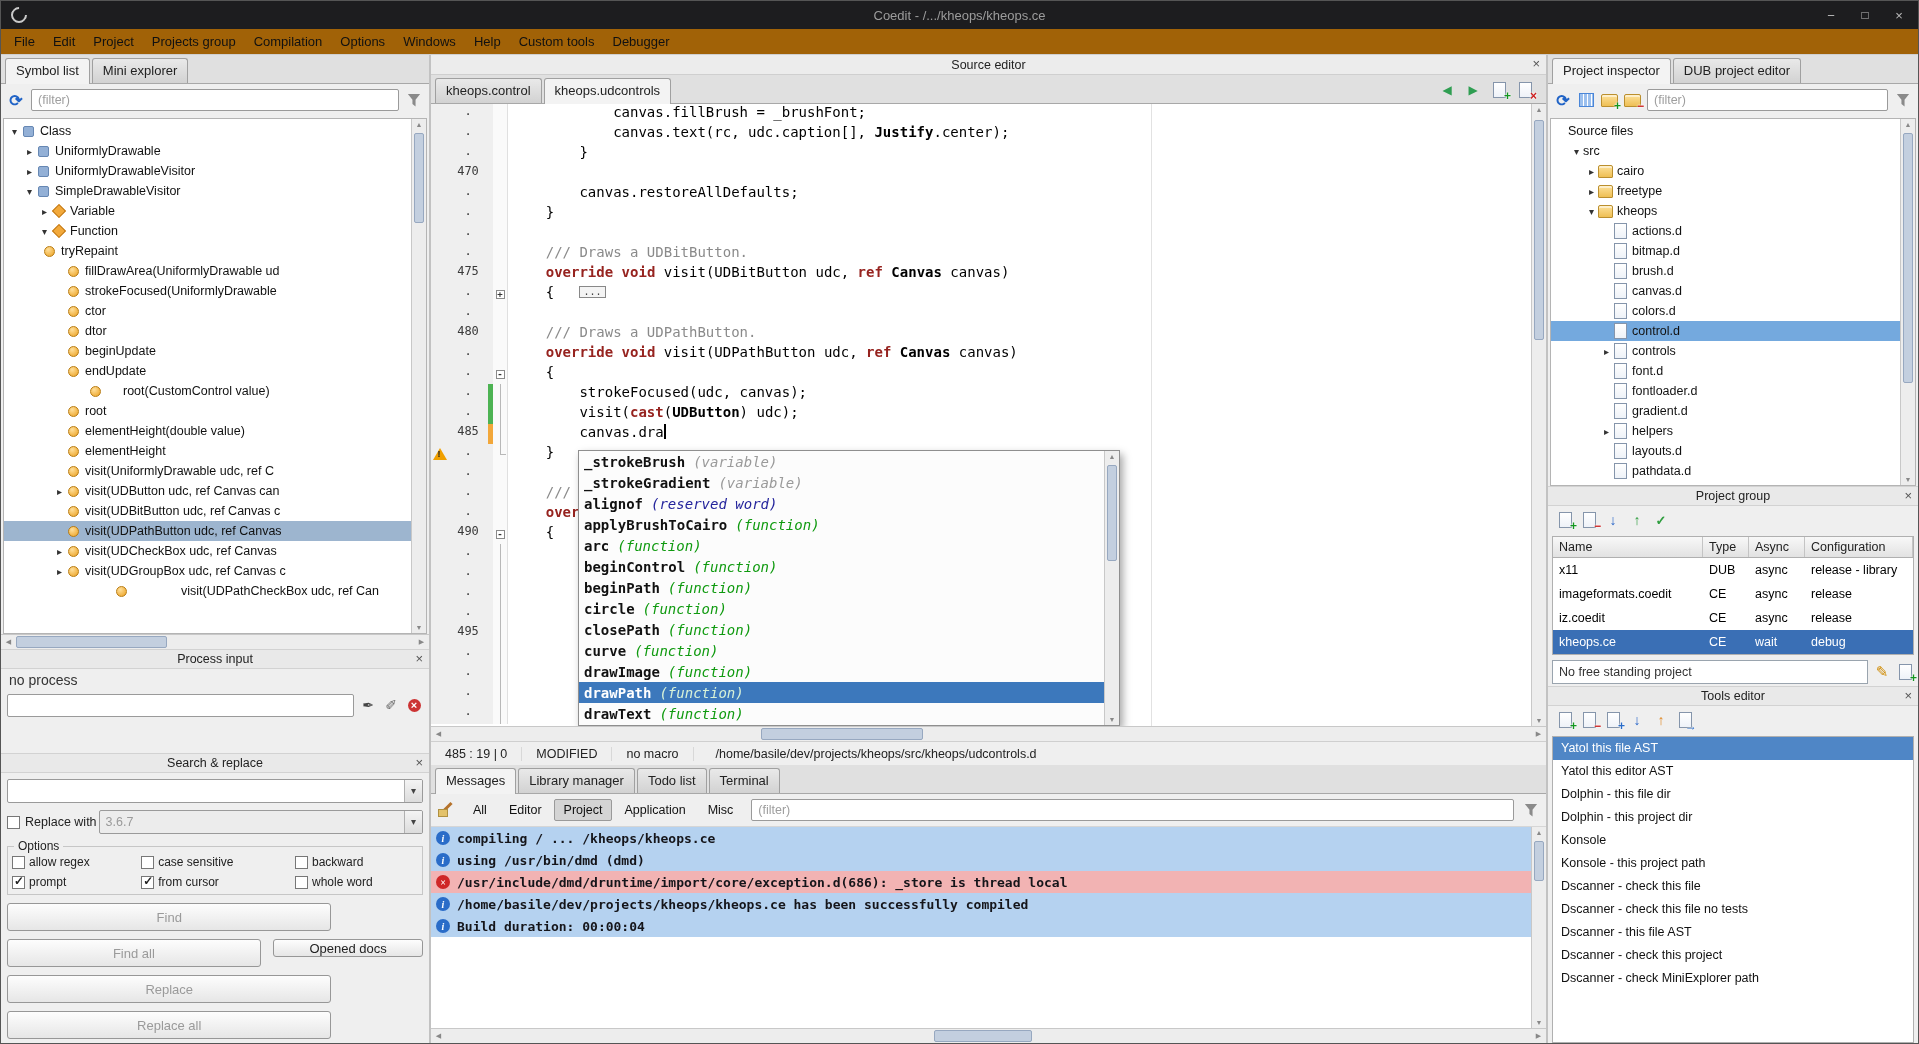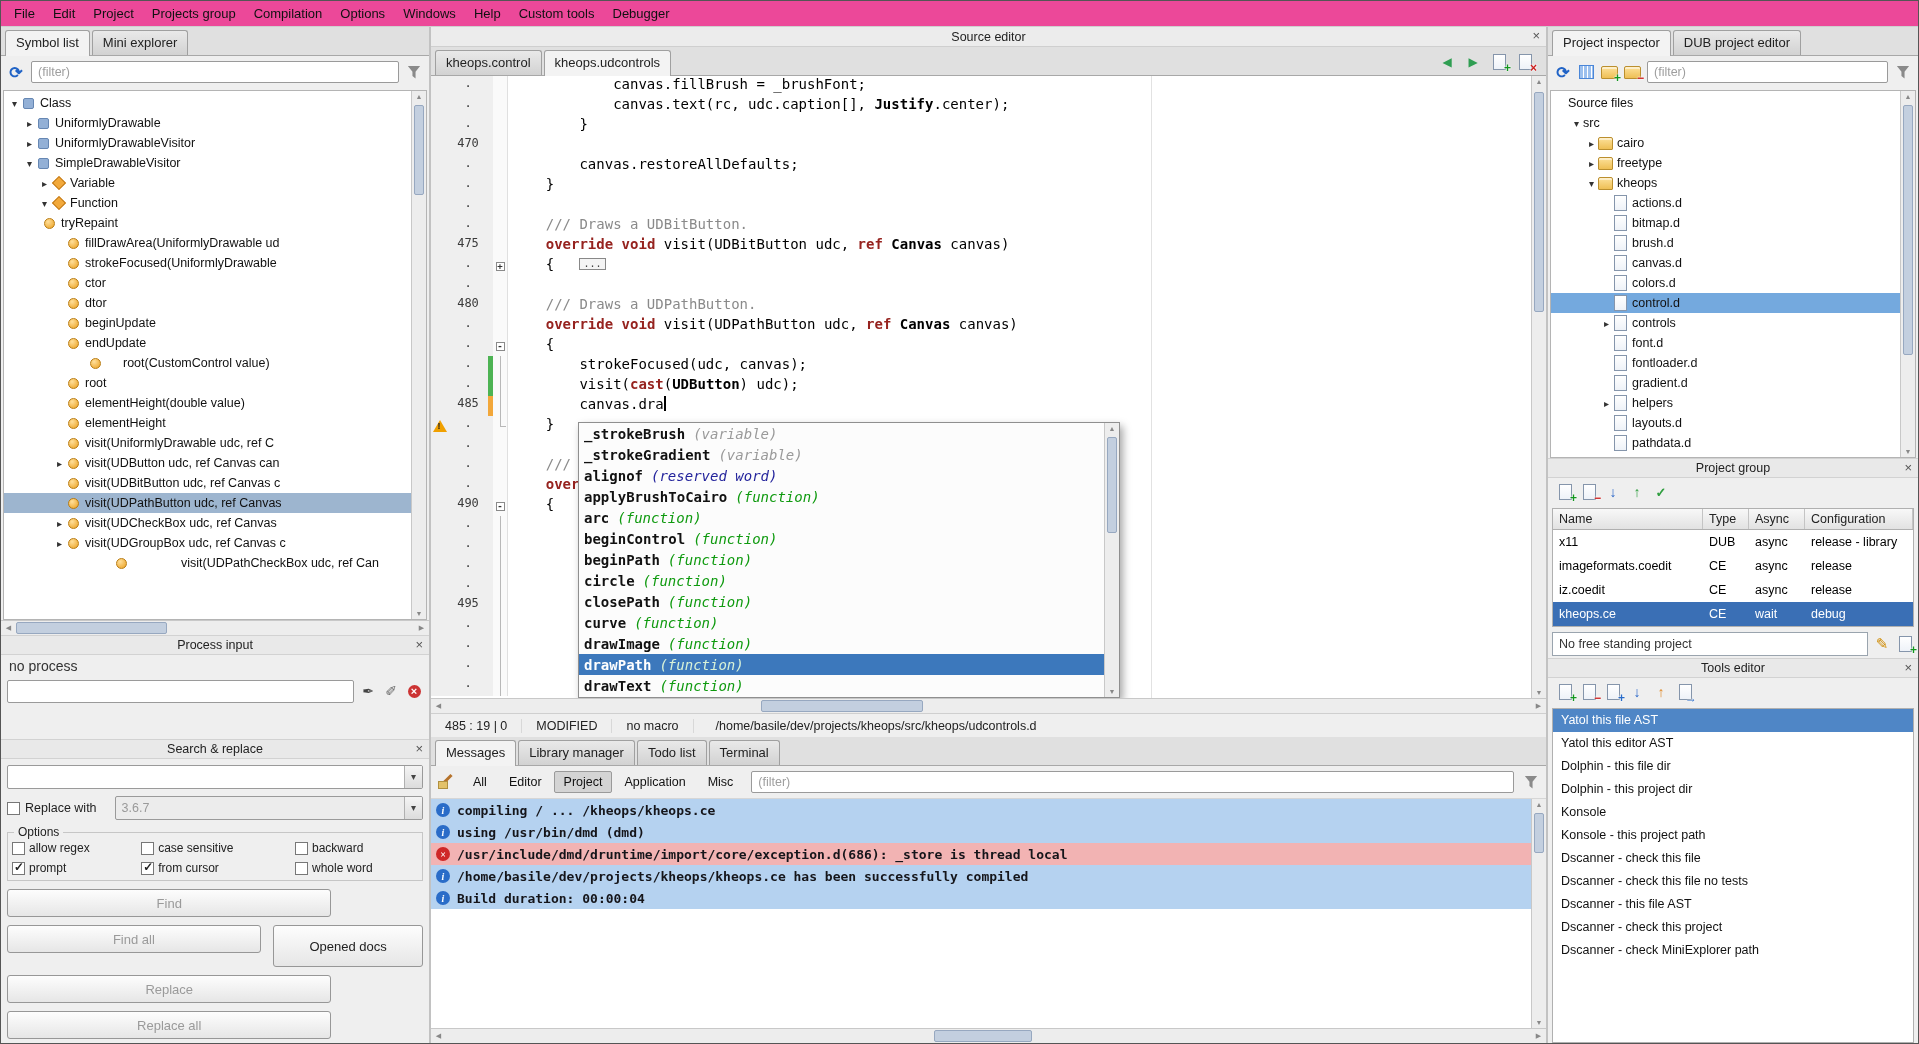--- a/index.html
+++ b/index.html
@@ -7,21 +7,21 @@
   .app { width:1919px; height:1044px; display:flex; flex-direction:column; border:1px solid #555; }
 
   
   .titlebar { height:28px; background:#1d1d1f; display:flex; align-items:center; padding:0 10px; position:relative; flex:none; }
   .logo { width:16px; height:16px; border:2px solid #c9c9c9; border-right-color:transparent; border-radius:50%; transform:rotate(-45deg); flex:none; }
   .win-title { position:absolute; left:150px; right:150px; text-align:center; color:#9c9c9c; font-size:13px; white-space:nowrap; }
   .win-controls { margin-left:auto; display:flex; gap:16px; z-index:1; }
   .wc { color:#bdbdbd; font-size:12px; line-height:1; }
 
   
-  .menubar { height:26px; background:#ec4899; border-bottom:1px solid #cfcfcf; display:flex; align-items:center; padding-left:4px; font-size:13px; flex:none; }
+  .menubar { height:26px; background:#a16207; border-bottom:1px solid #cfcfcf; display:flex; align-items:center; padding-left:4px; font-size:13px; flex:none; }
   .menu-item { padding:4px 9px; color:#111; }
 
   
   .main { display:flex; flex:1; min-height:0; }
   .left-panel  { width:430px; flex:none; background:#efefef; border-right:2px solid #c2c2c2; display:flex; flex-direction:column; min-height:0; }
   .center-panel{ flex:1; min-width:0; background:#efefef; display:flex; flex-direction:column; min-height:0; }
   .right-panel { width:372px; flex:none; background:#efefef; border-left:2px solid #c2c2c2; display:flex; flex-direction:column; min-height:0; }
 
   
   .tabbar { height:29px; flex:none; background:#e0e0e0; border-bottom:1px solid #a8a8a8; display:flex; align-items:flex-end; padding:3px 4px 0; gap:2px; }
@@ -101,35 +101,35 @@
   .proc-row { height:32px; flex:none; display:flex; align-items:center; gap:5px; padding:0 6px; }
   .proc-row input { flex:1; height:23px; border:1px solid #9a9a9a; border-radius:2px; background:#fff; padding:0 6px; font-size:12.5px; }
   .left-spacer { flex:none; height:32px; }
 
   .search-body { flex:none; padding:6px 6px 4px 6px; display:flex; flex-direction:column; }
   .combo { display:flex; height:24px; border:1px solid #9a9a9a; border-radius:2px; background:#fff; overflow:hidden; }
   .combo input { flex:1; border:none; outline:none; padding:0 6px; font-size:12.5px; background:transparent; color:#333; }
   .combo-btn { width:18px; background:linear-gradient(#f4f4f4,#dcdcdc); border-left:1px solid #b0b0b0; text-align:center; font-size:10px; color:#444; line-height:22px; }
   .combo.disabled { background:#ececec; }
   .combo.disabled input { color:#9a9a9a; }
-  .replace-row { display:flex; align-items:center; gap:18px; margin-top:7px; }
+  .replace-row { display:flex; align-items:center; gap:2px; margin-top:7px; }
   .replace-row .combo { flex:1; }
   .cb-inline { display:flex; align-items:center; gap:5px; font-size:12.5px; color:#222; white-space:nowrap; }
   .cb { width:13px; height:13px; border:1px solid #777; background:#fff; display:inline-block; position:relative; flex:none; }
   .cb.checked::after { content:"✓"; position:absolute; top:-3px; left:1px; font-size:12px; font-weight:bold; color:#222; }
   .options-box { border:1px solid #c6c6c6; margin-top:12px; padding:8px 4px 5px; position:relative; }
   .options-label { position:absolute; top:-8px; left:6px; background:#efefef; padding:0 4px; font-size:12px; color:#222; }
   .cb-grid { display:grid; grid-template-columns:1.05fr 1.25fr 1fr; row-gap:6px; }
   .cb-item { display:flex; align-items:center; gap:4px; font-size:12px; color:#222; white-space:nowrap; }
   .btn { height:28px; border:1px solid #979797; border-radius:3px; background:linear-gradient(#fdfdfd,#e6e6e6); font-size:13px; color:#222; font-family:"Liberation Sans",sans-serif; }
   .btn.disabled { color:#9a9a9a; }
   .btn.wide { width:78%; margin-top:8px; }
   .btn-row { display:flex; justify-content:space-between; margin-top:8px; }
   .btn-row .b1 { width:61%; }
-  .btn-row .b2 { width:36%; height:42px; }
+  .btn-row .b2 { width:36%; height:18px; }
 
   
   .panel-header { height:20px; flex:none; background:#ececec; border-bottom:1px solid #cfcfcf; display:flex; align-items:center; justify-content:center; font-size:12.5px; color:#222; position:relative; }
   .editor { flex:0 0 622px; display:flex; background:#fff; min-height:0; }
   .code-area { flex:1; position:relative; overflow:hidden; min-width:0; }
   .ruler { position:absolute; left:720px; top:0; bottom:0; width:1px; background:#e2e2e2; }
   .code-line { display:flex; height:20px; line-height:20px; font:14px "DejaVu Sans Mono",monospace; white-space:pre; }
   .g-warn { flex:none; width:17px; background:#efefef; display:flex; align-items:center; justify-content:center; }
   .g-num  { flex:none; width:40px; background:#efefef; color:#3a3a3a; font-size:12px; text-align:center; }
   .g-chg  { flex:none; width:5px;  background:#efefef; }
@@ -193,20 +193,29 @@
   .free-box { flex:1; height:24px; line-height:22px; padding:0 6px; background:#fff; border:1px solid #9aa4ae; color:#333; font-size:12.5px; white-space:nowrap; overflow:hidden; }
   .tools-list { flex:1; min-height:0; margin:2px 4px 0 4px; border:1px solid #b0b0b0; background:#fff; overflow:hidden; }
   .tool-row { height:23px; line-height:23px; padding-left:8px; font-size:12.5px; color:#111; white-space:nowrap; overflow:hidden; }
   .tool-row.selected { background:#4f86c6; color:#fff; }
 </style>
 </head>
 <body>
 
 <div class="app">
 
+  <div class="titlebar">
+    <span class="logo"></span>
+    <span class="win-title">Coedit - /.../kheops/kheops.ce</span>
+    <span class="win-controls" id="win-controls">
+        <span class="tbi ic-min wc"></span>
+        <span class="tbi ic-max wc"></span>
+        <span class="tbi ic-x wc"></span>
+      </span>
+  </div>
 
   <div class="menubar" id="menubar">
       <span class="menu-item">File</span>
       <span class="menu-item">Edit</span>
       <span class="menu-item">Project</span>
       <span class="menu-item">Projects group</span>
       <span class="menu-item">Compilation</span>
       <span class="menu-item">Options</span>
       <span class="menu-item">Windows</span>
       <span class="menu-item">Help</span>

